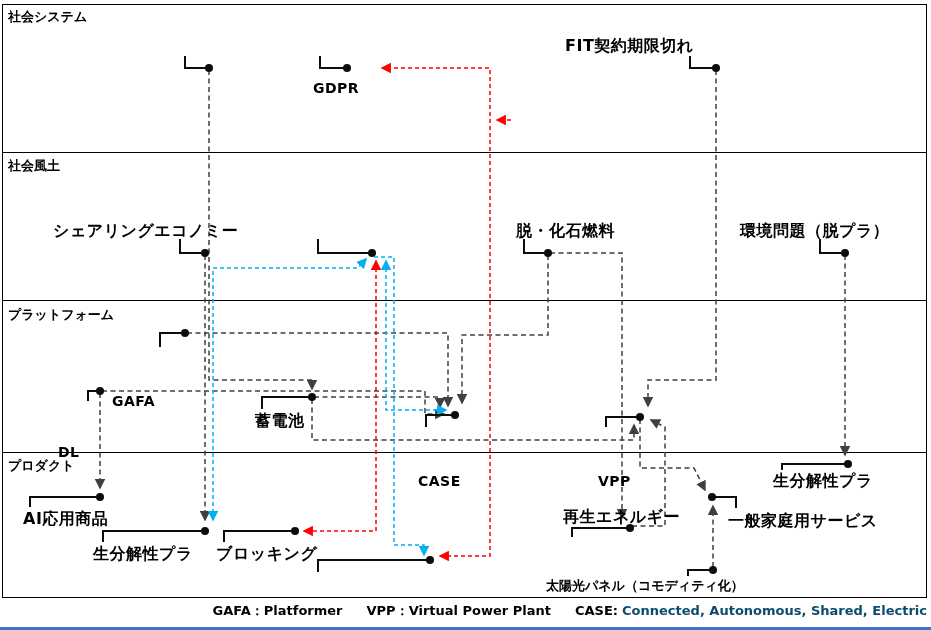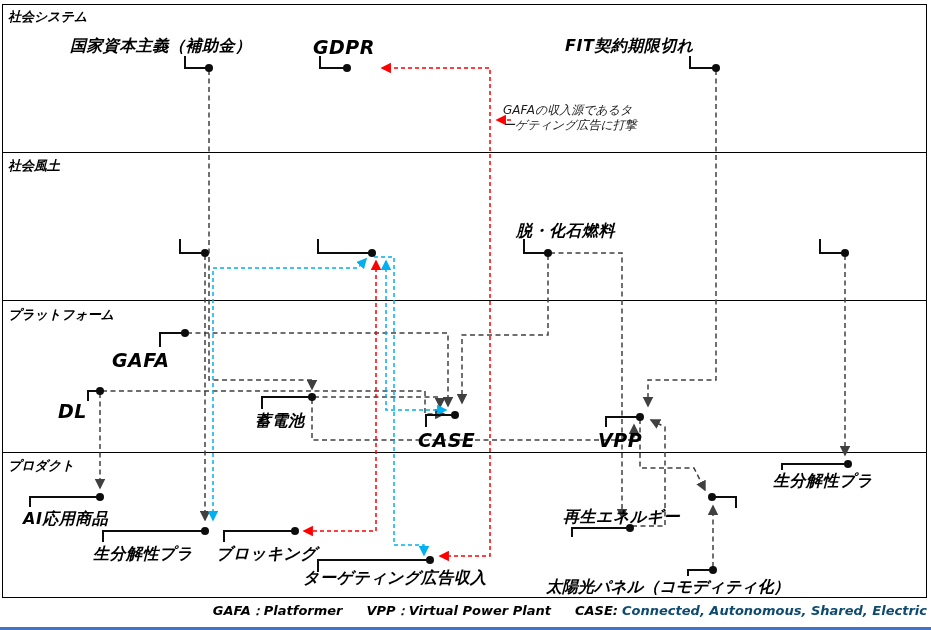--- a/index.html
+++ b/index.html
@@ -1,23 +1,23 @@
 <!DOCTYPE html>
 <html><head>
 <meta charset="utf-8">
 <style>
   html,body{margin:0;padding:0;background:#ffffff;}
   body{font-family:"DejaVu Sans","Liberation Sans",sans-serif;}
-  #stage{position:relative;width:931px;height:630px;background:#fff;overflow:hidden;font-style:italic;}
+  #stage{position:relative;width:931px;height:630px;background:#fff;overflow:hidden;}
   .frame{position:absolute;left:2px;top:4px;width:925px;height:594px;border:1px solid #000;box-sizing:border-box;}
   .band-line{position:absolute;left:2px;width:925px;height:0;border-top:1px solid #000;}
   .band-label{position:absolute;font-size:13px;font-weight:bold;color:#000;white-space:nowrap;}
   .node{position:absolute;font-size:16px;font-weight:bold;color:#000;white-space:nowrap;letter-spacing:.5px;}
-  .node.latin{font-size:19px;letter-spacing:.5px;}
-  .node.small{font-size:16px;letter-spacing:0;}
+  .node.latin{font-size:14px;letter-spacing:.5px;margin-top:44px;}
+  .node.small{font-size:13px;letter-spacing:0;}
   .annotation{position:absolute;left:503px;top:103px;width:140px;font-size:12px;color:#1a1a1a;line-height:1.28;}
   .footer{position:absolute;right:4px;top:602px;display:flex;gap:24px;align-items:baseline;font-size:13px;font-weight:bold;color:#000;white-space:nowrap;}
   .footer .pair{display:flex;gap:4px;}
   .footer .muted{color:#0c4a6e;}
   .bottom-edge{position:absolute;left:0;top:627px;width:931px;height:3px;background:#4472c4;}
   svg.layer{position:absolute;left:0;top:0;}
   .e-black{stroke:#404040;stroke-width:1.5;fill:none;stroke-dasharray:5 3.5;}
   .e-red{stroke:#ff0000;stroke-width:1.5;fill:none;stroke-dasharray:4 3;}
   .e-cyan{stroke:#00b0f0;stroke-width:1.5;fill:none;stroke-dasharray:4 3;}
   .bracket{stroke:#0d0d0d;stroke-width:2;fill:none;}
@@ -120,38 +120,38 @@
       <circle class="dot" cx="205" cy="531" r="4"></circle>
       <circle class="dot" cx="295" cy="531" r="4"></circle>
       <circle class="dot" cx="430" cy="560" r="4"></circle>
       <circle class="dot" cx="630" cy="528" r="4"></circle>
       <circle class="dot" cx="713" cy="570" r="4"></circle>
       <circle class="dot" cx="848" cy="464" r="4"></circle>
       <circle class="dot" cx="712" cy="497" r="4"></circle>
     </g>
   </svg>
 
-  <div class="node" style="left:70px;top:36px">国家資本主義（補助金）</div>
   <div class="node latin" style="left:313px;top:36px">GDPR</div>
   <div class="node" style="left:565px;top:36px">FIT契約期限切れ</div>
+  <div class="node" style="left:53px;top:221px">シェアリングエコノミー</div>
   <div class="node" style="left:516px;top:221px">脱・化石燃料</div>
+  <div class="node" style="left:740px;top:221px">環境問題（脱プラ）</div>
   <div class="node latin" style="left:112px;top:349px">GAFA</div>
   <div class="node latin" style="left:58px;top:400px">DL</div>
   <div class="node" style="left:255px;top:411px">蓄電池</div>
   <div class="node latin" style="left:418px;top:429px">CASE</div>
   <div class="node latin" style="left:598px;top:429px">VPP</div>
   <div class="node" style="left:23px;top:509px">AI応用商品</div>
   <div class="node" style="left:93px;top:544px">生分解性プラ</div>
   <div class="node" style="left:216px;top:544px">ブロッキング</div>
-  <div class="node" style="left:303px;top:568px">ターゲティング広告収入</div>
   <div class="node" style="left:563px;top:507px">再生エネルギー</div>
   <div class="node small" style="left:546px;top:577px">太陽光パネル（コモディティ化）</div>
   <div class="node" style="left:773px;top:471px">生分解性プラ</div>
+  <div class="node" style="left:728px;top:511px">一般家庭用サービス</div>
 
-  <div class="annotation">GAFAの収入源であるターゲティング広告に打撃</div>
 
   <div class="footer">
     <span>GAFA：Platformer</span>
     <span>VPP：Virtual Power Plant</span>
     <span class="pair">
       <span>CASE:</span>
       <span class="muted">Connected, Autonomous, Shared, Electric</span>
     </span>
   </div>
 

